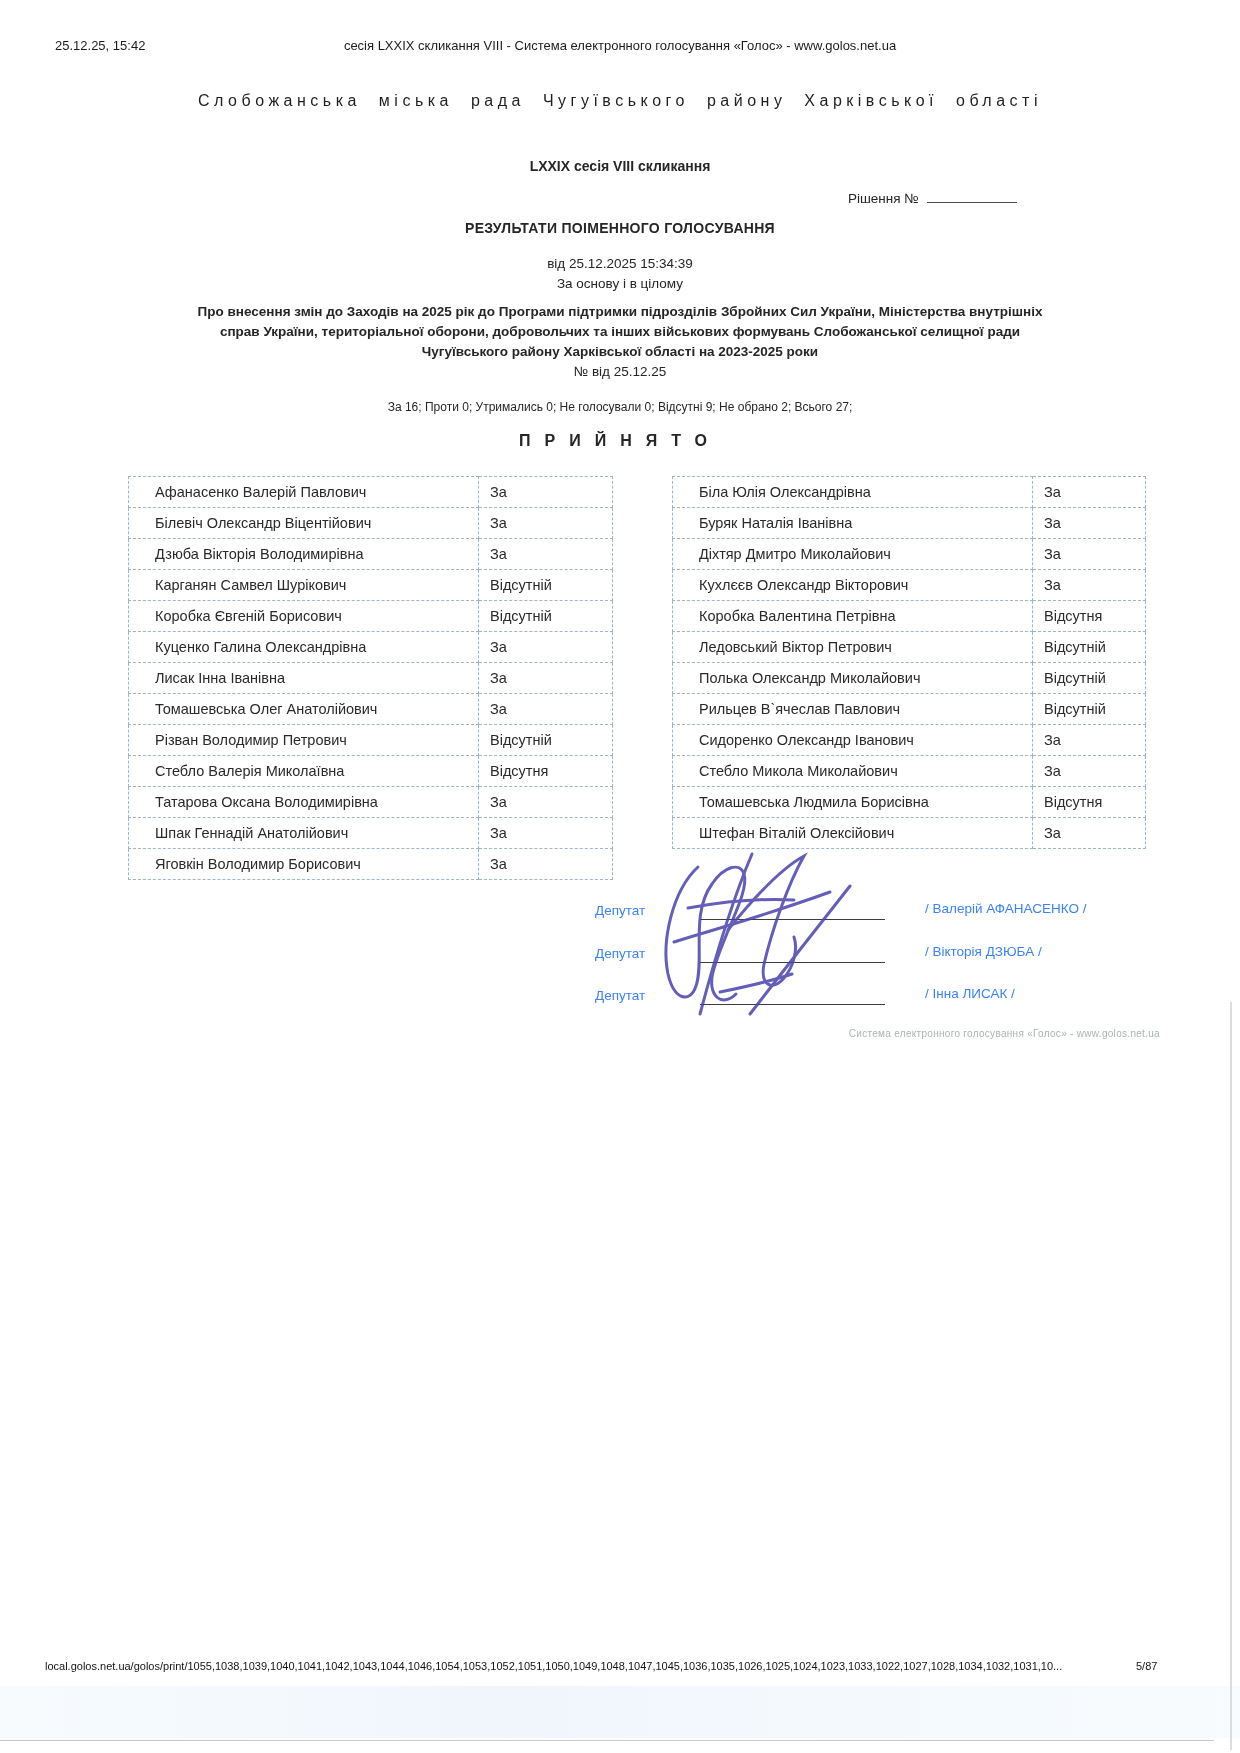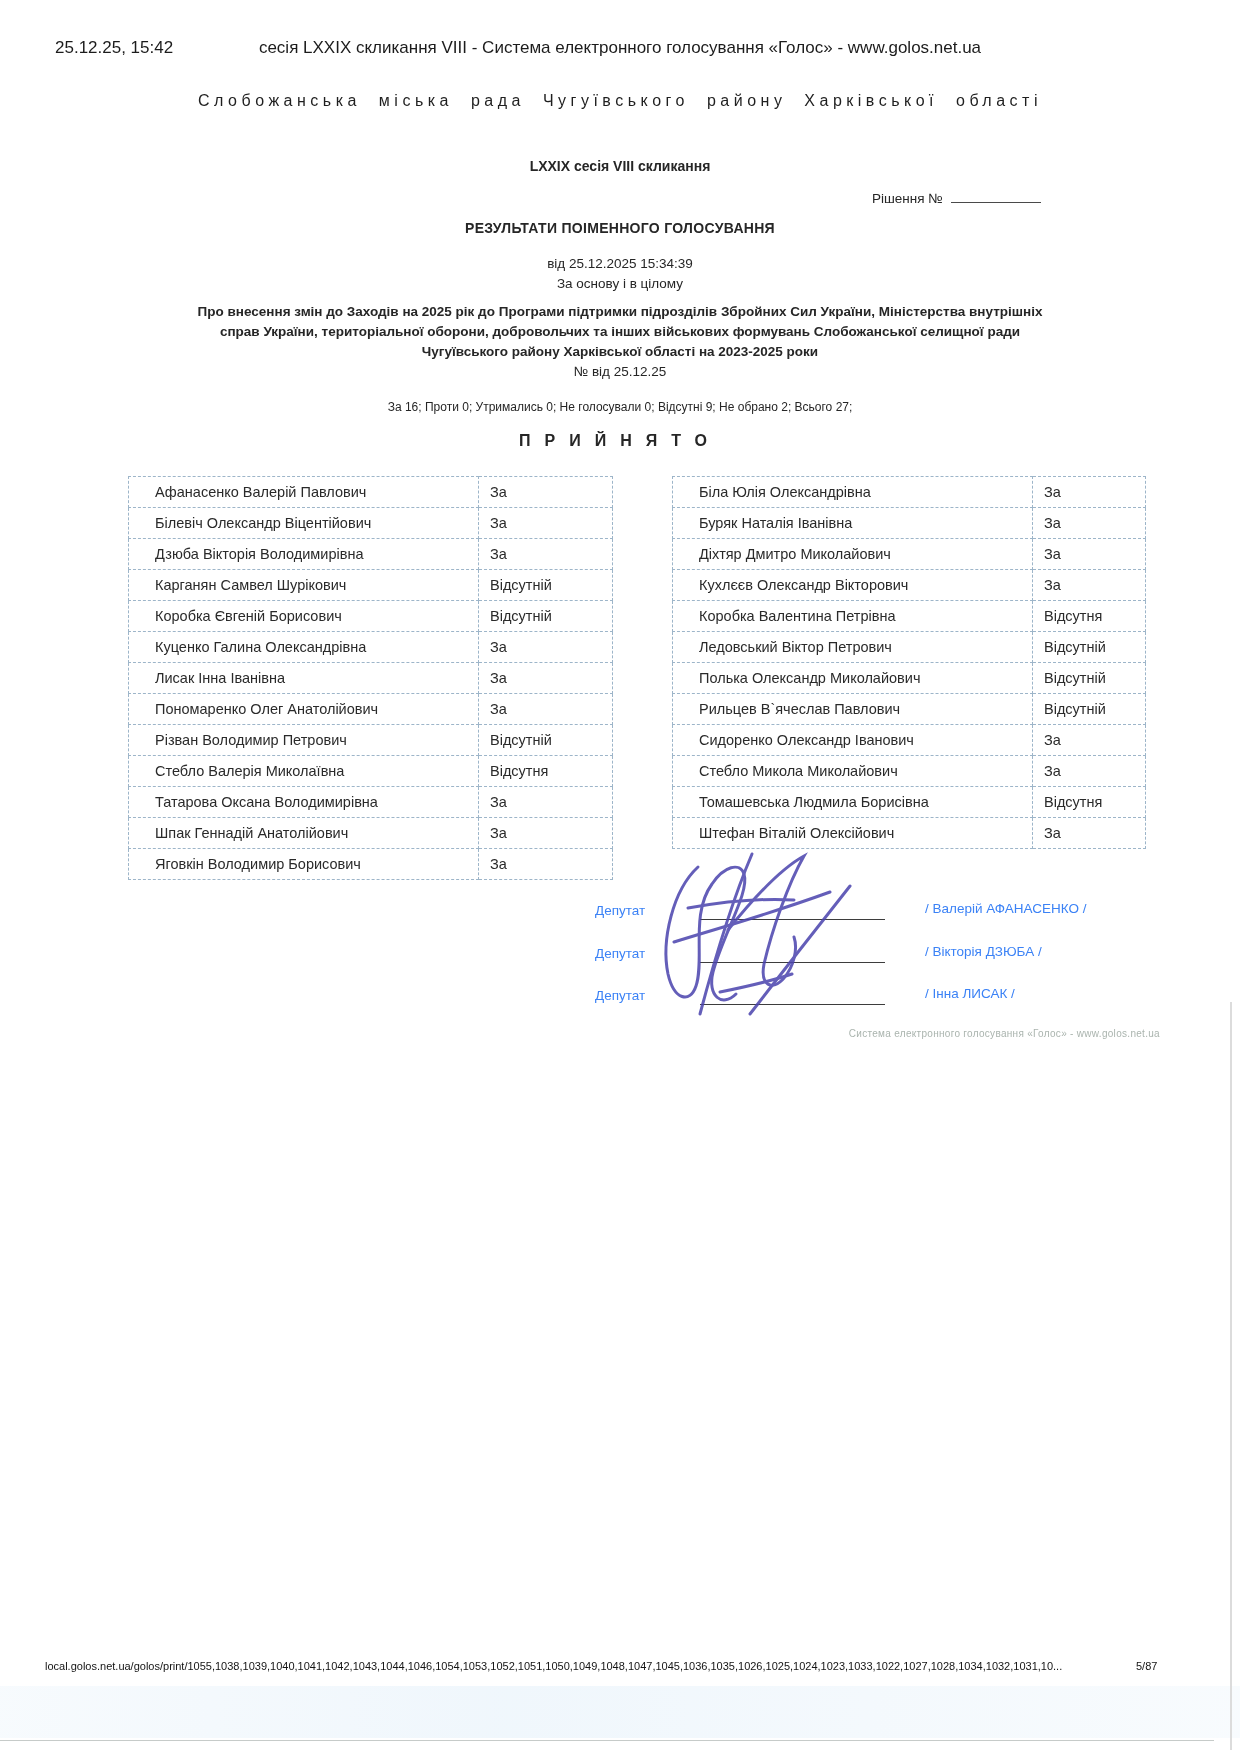--- a/index.html
+++ b/index.html
@@ -4,27 +4,27 @@
 <style>
   html,body { margin:0; padding:0; background:#e9e9e9; }
   .page {
     position:relative; width:1240px; height:1753px; margin:0 auto;
     background:#ffffff; overflow:hidden;
     font-family:"Liberation Sans", sans-serif; color:#262626;
   }
   .abs { position:absolute; }
   .centered { left:0; right:0; text-align:center; }
 
-  .hdr { top:38px; font-size:17px; color:#1c1c1c; }
+  .hdr { top:38px; font-size:13px; color:#1c1c1c; }
   .hdr-left { left:55px; }
   .hdr-center { left:0; right:0; text-align:center; }
 
   .doc-title { top:92px; font-size:16px; letter-spacing:4.5px; word-spacing:9px; color:#1f1f1f; }
   .session { top:158px; font-size:14px; font-weight:bold; }
-  .decision { top:188px; left:872px; font-size:13.5px; }
+  .decision { top:188px; left:848px; font-size:13.5px; }
   .decision .line { display:inline-block; width:90px; border-bottom:1.5px solid #4a4a4a; height:14px; margin-left:8px; }
   .results-title { top:220px; font-size:14px; font-weight:bold; letter-spacing:.3px; }
   .vote-date { top:256px; font-size:13.5px; }
   .vote-basis { top:276px; font-size:13.5px; }
 
   .subject { top:302px; left:110px; width:1020px; text-align:center; font-size:13.5px; font-weight:bold; line-height:20px; }
   .subject-num { top:364px; font-size:13.5px; font-weight:normal; }
 
   .totals { top:400px; font-size:12px; }
   .accepted { top:432px; font-size:16px; font-weight:bold; letter-spacing:14px; }
@@ -113,21 +113,21 @@
         </tr>
       <tr>
           <td class="name">Куценко Галина Олександрівна</td>
           <td class="vote">За</td>
         </tr>
       <tr>
           <td class="name">Лисак Інна Іванівна</td>
           <td class="vote">За</td>
         </tr>
       <tr>
-          <td class="name">Пономаренко Олег Анатолійович</td>
+          <td class="name">Томашевська Олег Анатолійович</td>
           <td class="vote">За</td>
         </tr>
       <tr>
           <td class="name">Різван Володимир Петрович</td>
           <td class="vote">Відсутній</td>
         </tr>
       <tr>
           <td class="name">Стебло Валерія Миколаївна</td>
           <td class="vote">Відсутня</td>
         </tr>

